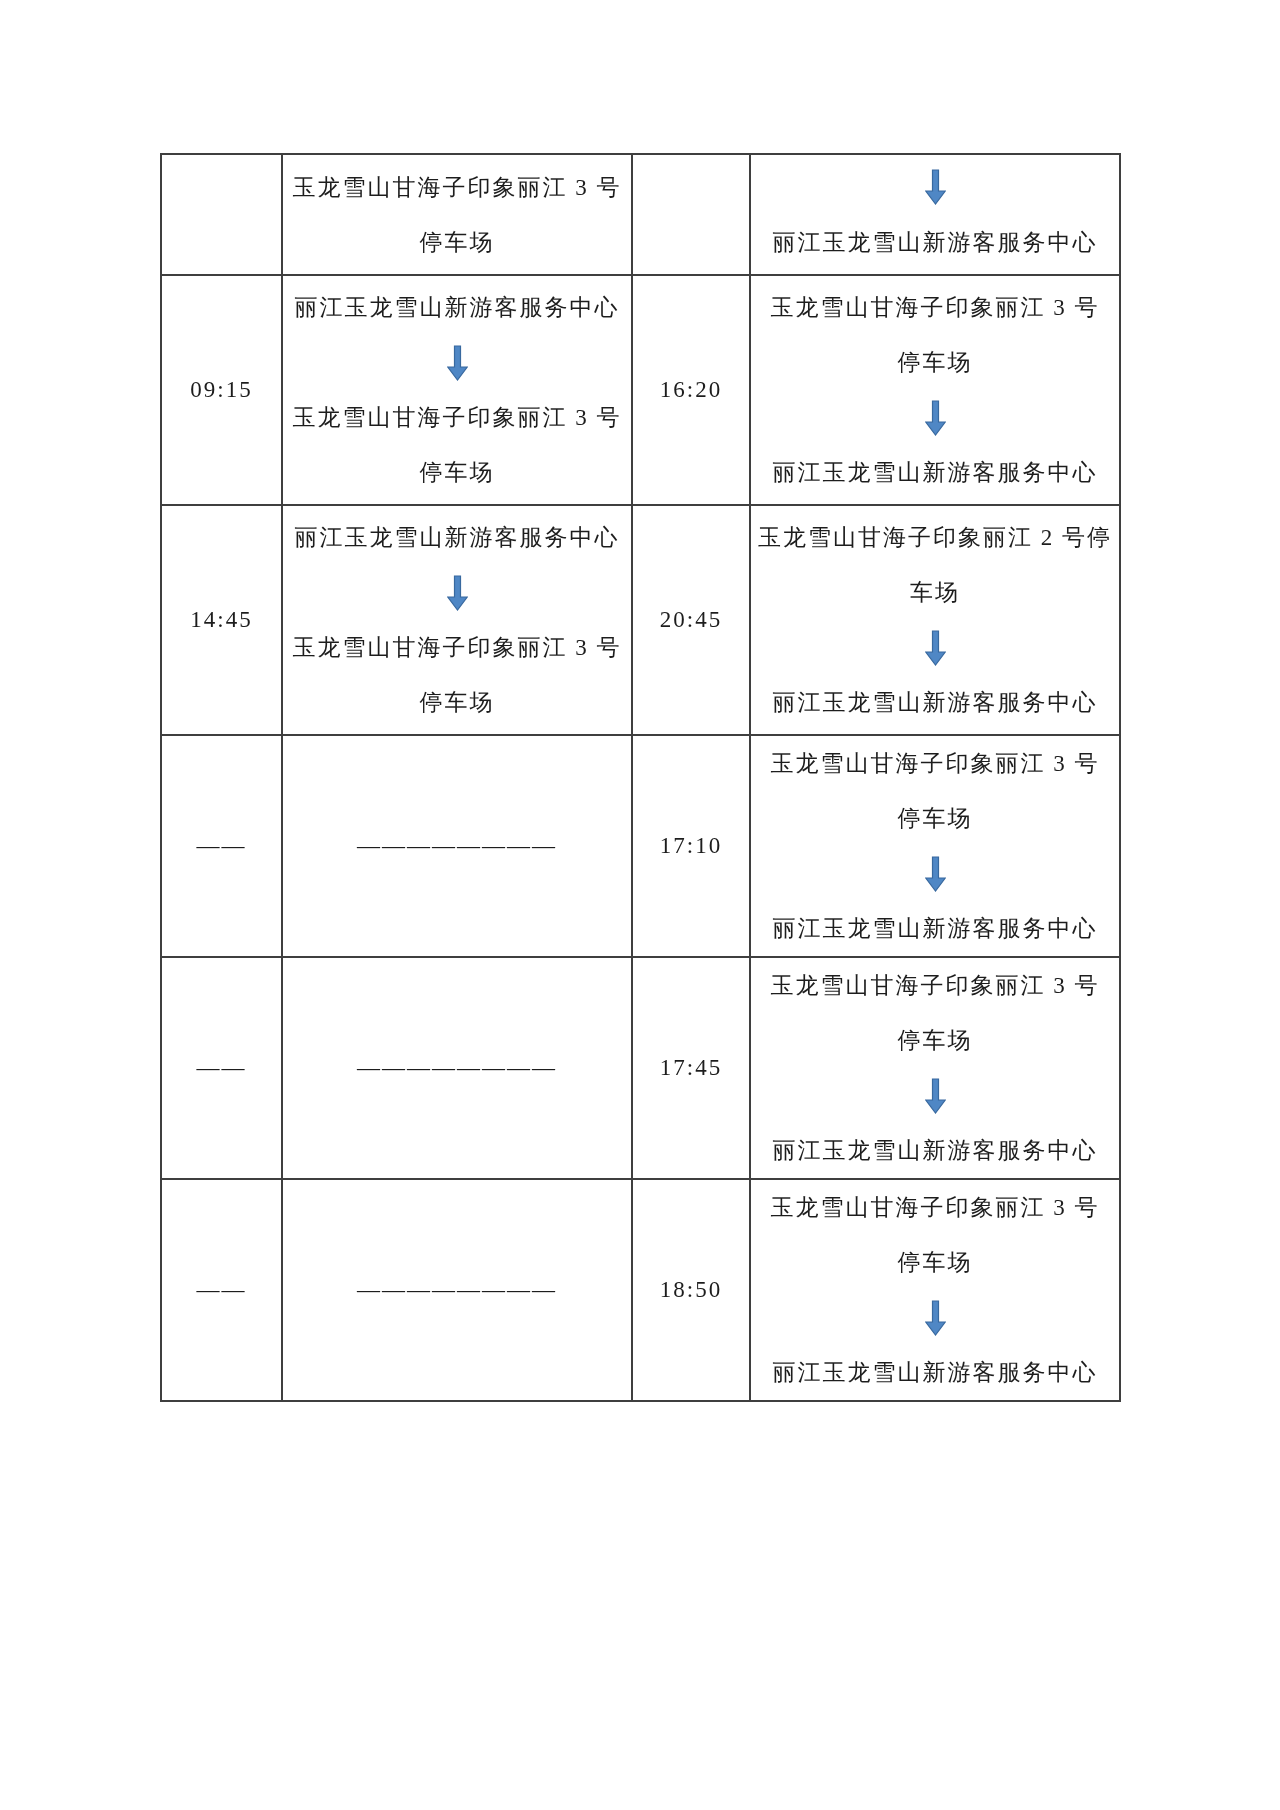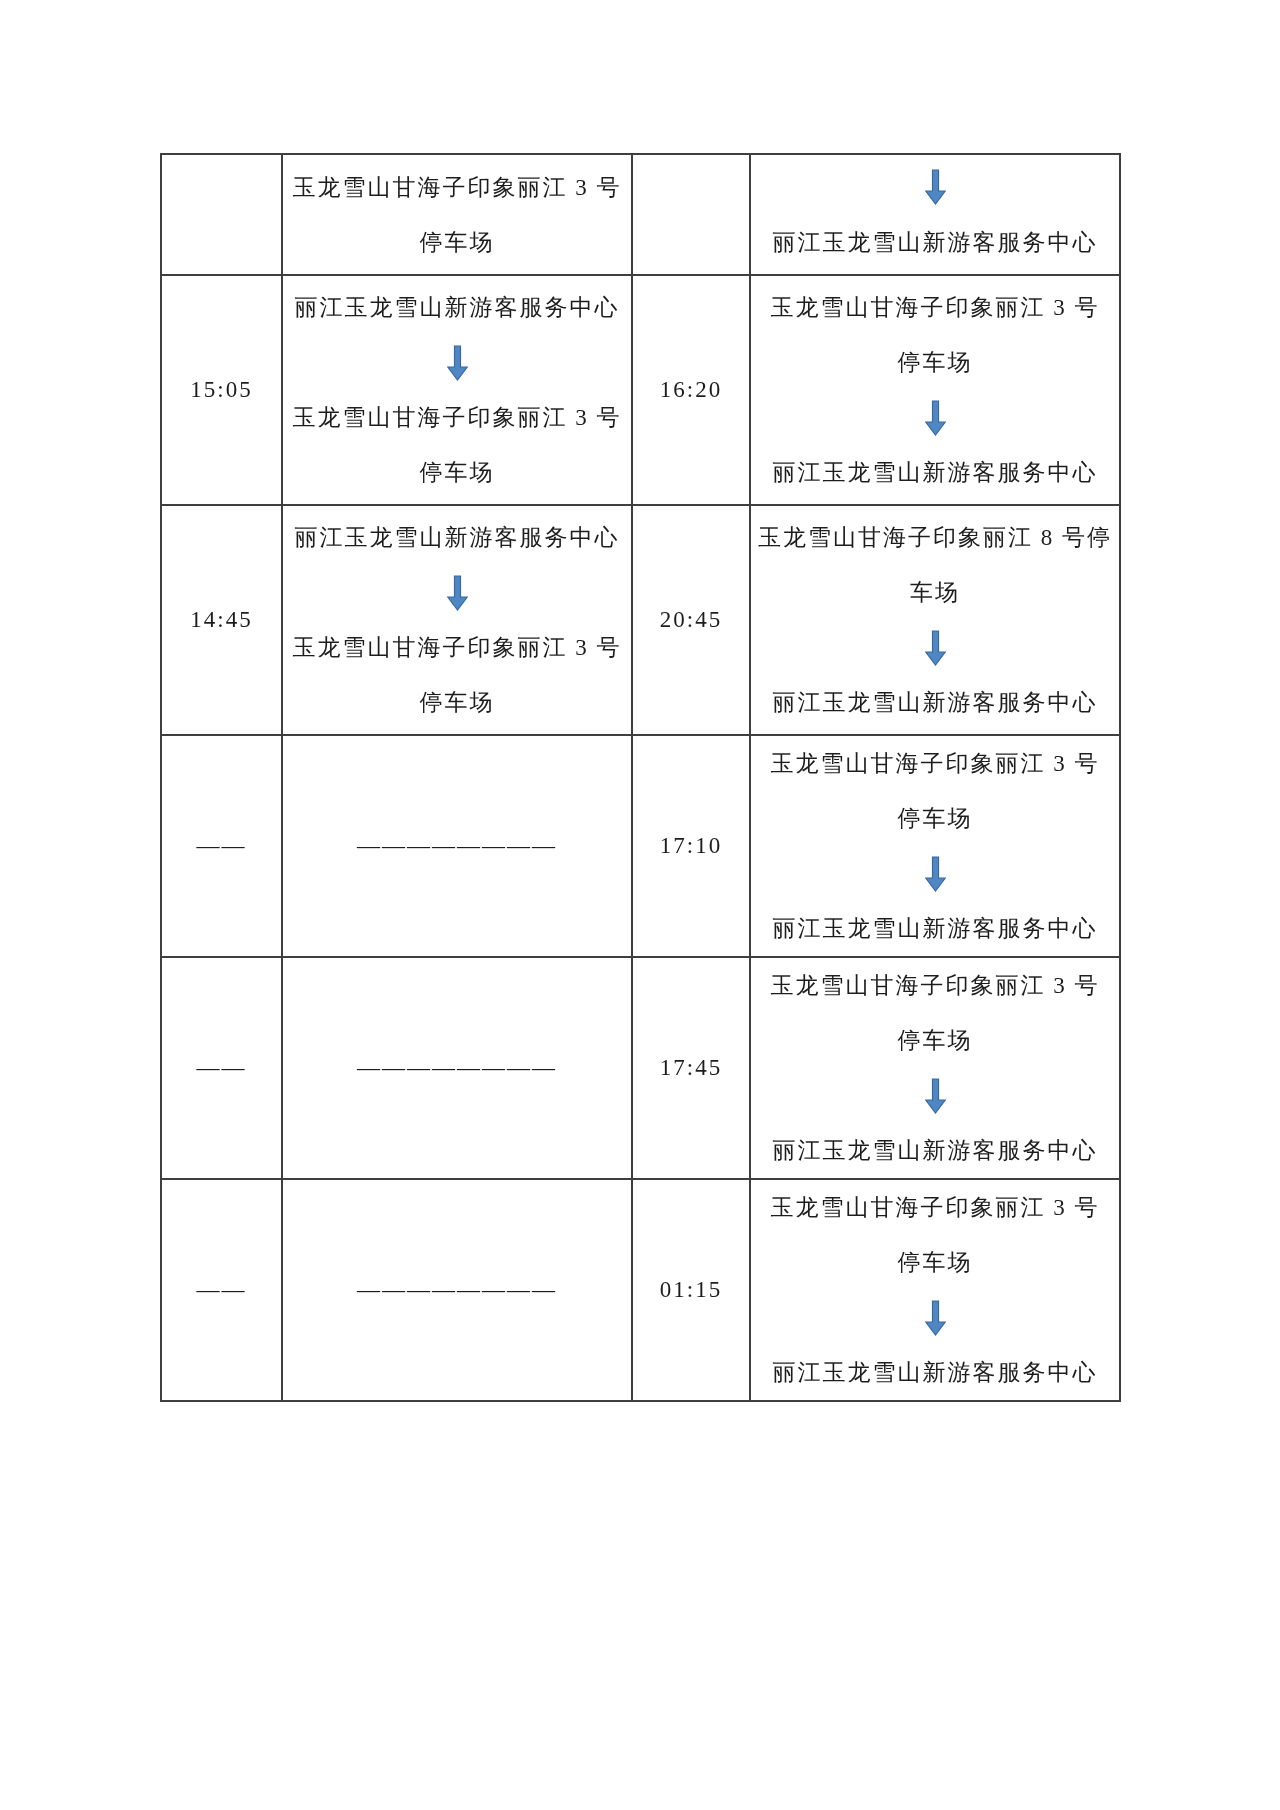--- a/index.html
+++ b/index.html
@@ -84,21 +84,21 @@
             <svg class="arrow" width="21" height="36" viewBox="0 0 21 36">
                   <path d="M7.5 1 H13.5 V22 H20.2 L10.5 35 L0.8 22 H7.5 Z" fill="#4f87c5"></path>
                 </svg>
           </div>
           <div class="line">丽江玉龙雪山新游客服务中心</div>
         </div>
       </td>
     </tr>
 
     <tr class="r1">
-      <td class="time">15:05</td>
+      <td class="time">09:15</td>
       <td class="route">
         <div class="cell-stack">
           <div class="line">丽江玉龙雪山新游客服务中心</div>
           <div class="line">
             <svg class="arrow" width="21" height="36" viewBox="0 0 21 36">
                   <path d="M7.5 1 H13.5 V22 H20.2 L10.5 35 L0.8 22 H7.5 Z" fill="#4f87c5"></path>
                 </svg>
           </div>
           <div class="line">玉龙雪山甘海子印象丽江 3 号</div>
           <div class="line">停车场</div>
@@ -129,21 +129,21 @@
                   <path d="M7.5 1 H13.5 V22 H20.2 L10.5 35 L0.8 22 H7.5 Z" fill="#4f87c5"></path>
                 </svg>
           </div>
           <div class="line">玉龙雪山甘海子印象丽江 3 号</div>
           <div class="line">停车场</div>
         </div>
       </td>
       <td class="time">20:45</td>
       <td class="route">
         <div class="cell-stack">
-          <div class="line">玉龙雪山甘海子印象丽江 8 号停</div>
+          <div class="line">玉龙雪山甘海子印象丽江 2 号停</div>
           <div class="line">车场</div>
           <div class="line">
             <svg class="arrow" width="21" height="36" viewBox="0 0 21 36">
                   <path d="M7.5 1 H13.5 V22 H20.2 L10.5 35 L0.8 22 H7.5 Z" fill="#4f87c5"></path>
                 </svg>
           </div>
           <div class="line">丽江玉龙雪山新游客服务中心</div>
         </div>
       </td>
     </tr>
@@ -192,21 +192,21 @@
       </td>
     </tr>
 
     <tr class="r5">
       <td class="time">——</td>
       <td class="route">
         <div class="cell-stack">
           <div class="line">————————</div>
         </div>
       </td>
-      <td class="time">01:15</td>
+      <td class="time">18:50</td>
       <td class="route">
         <div class="cell-stack">
           <div class="line">玉龙雪山甘海子印象丽江 3 号</div>
           <div class="line">停车场</div>
           <div class="line">
             <svg class="arrow" width="21" height="36" viewBox="0 0 21 36">
                   <path d="M7.5 1 H13.5 V22 H20.2 L10.5 35 L0.8 22 H7.5 Z" fill="#4f87c5"></path>
                 </svg>
           </div>
           <div class="line">丽江玉龙雪山新游客服务中心</div>

